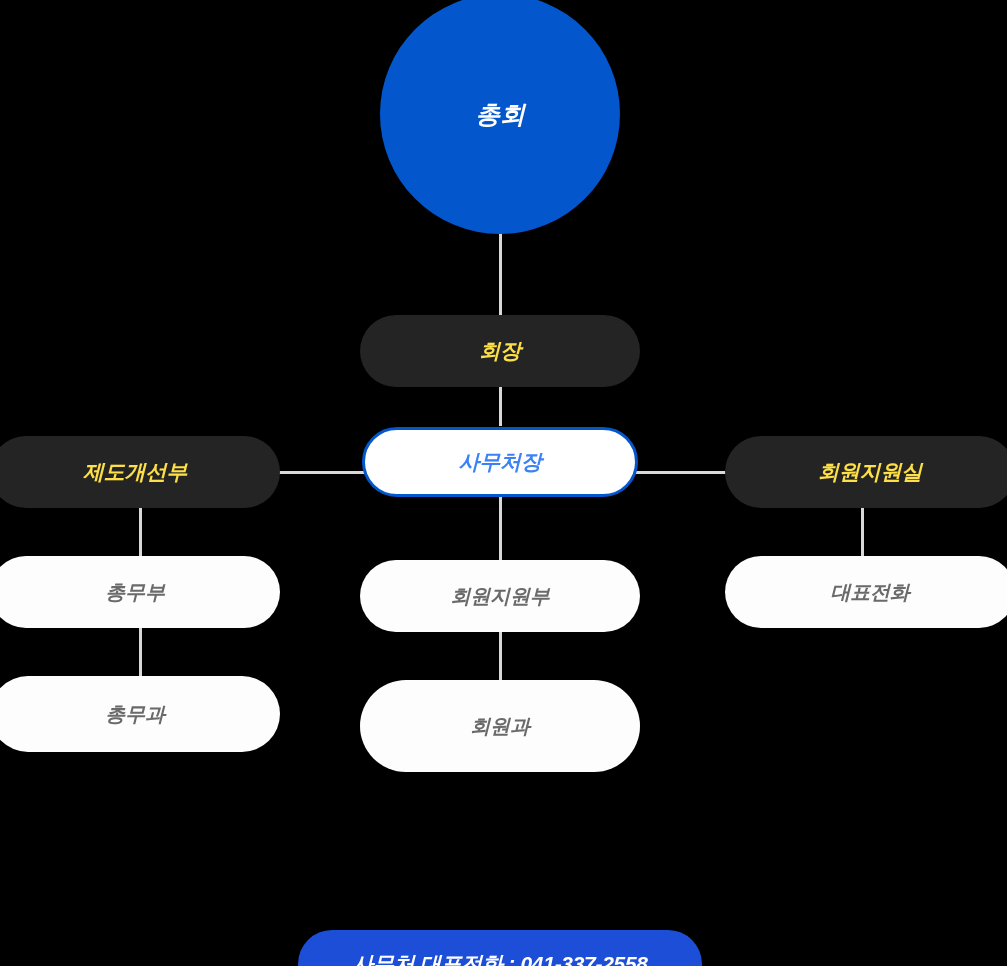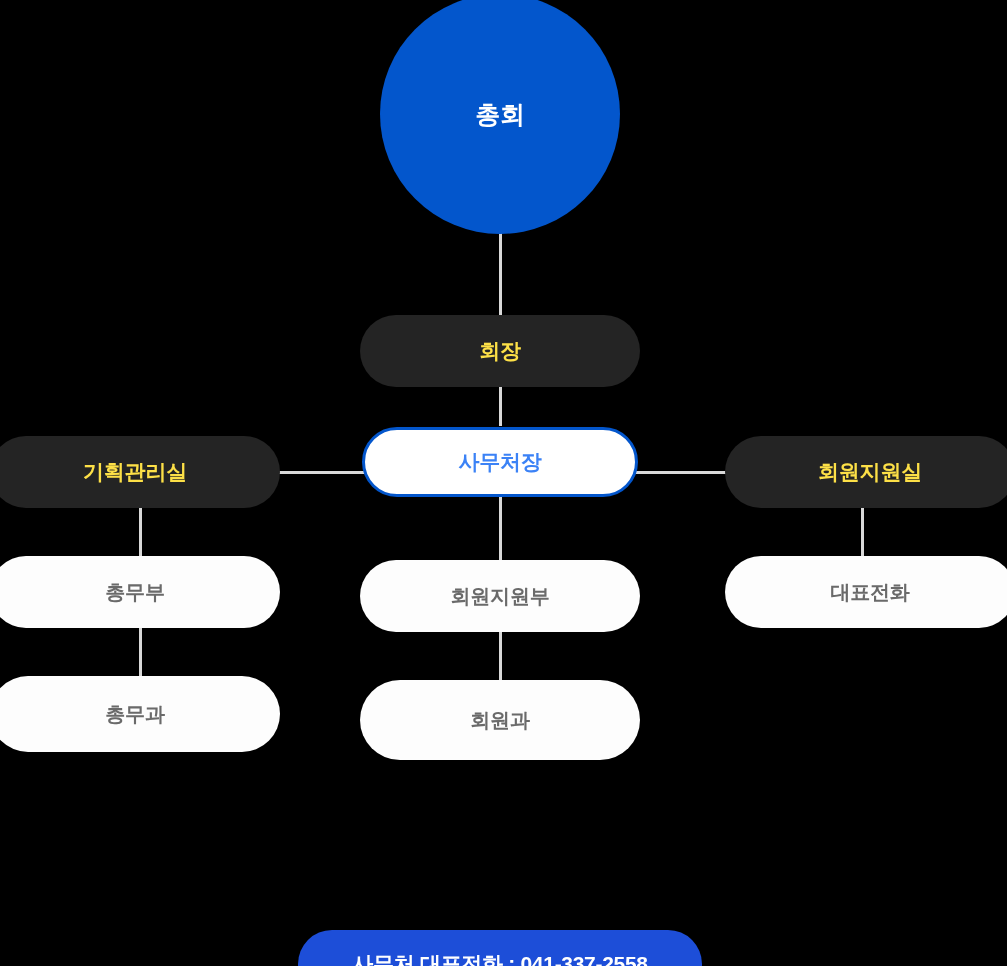--- a/index.html
+++ b/index.html
@@ -9,20 +9,21 @@
   }
   body {
     font-family: "Liberation Sans", "DejaVu Sans", sans-serif;
   }
   #org-root {
     position: relative;
     width: 1007px;
     height: 966px;
     background: #000000;
     overflow: hidden;
+    font-style: italic;
   }
 
   
   .conn {
     position: absolute;
     background: #d9d9d9;
     z-index: 1;
   }
   .conn-v { width: 3px; }
   .conn-h { height: 3px; }
@@ -111,21 +112,21 @@
 
   <div class="node node-pill pill-dark" style="left:360px; top:315px; width:280px; height:72px;">
     <span>회장</span>
   </div>
 
   <div class="node node-pill pill-accent" style="left:362px; top:427px; width:276px; height:70px;">
     <span>사무처장</span>
   </div>
 
   <div class="node node-pill pill-dark" style="left:-10px; top:436px; width:290px; height:72px;">
-    <span>기획관리실</span>
+    <span>제도개선부</span>
   </div>
 
   <div class="node node-pill pill-dark" style="left:725px; top:436px; width:290px; height:72px;">
     <span>회원지원실</span>
   </div>
 
   <div class="node node-pill pill-light" style="left:-10px; top:556px; width:290px; height:72px;">
     <span>총무부</span>
   </div>
 
@@ -134,21 +135,21 @@
   </div>
 
   <div class="node node-pill pill-light" style="left:725px; top:556px; width:290px; height:72px;">
     <span>대표전화</span>
   </div>
 
   <div class="node node-pill pill-light" style="left:-10px; top:676px; width:290px; height:76px;">
     <span>총무과</span>
   </div>
 
-  <div class="node node-pill pill-light" style="left:360px; top:680px; width:280px; height:80px;">
+  <div class="node node-pill pill-light" style="left:360px; top:680px; width:280px; height:92px;">
     <span>회원과</span>
   </div>
 
   <div class="node node-pill pill-phone" style="left:298px; top:890px; width:404px; height:68px;">
     <span>사무처 대표전화 : 041-337-2558</span>
   </div>
 
 </div>
 
 </body></html>

